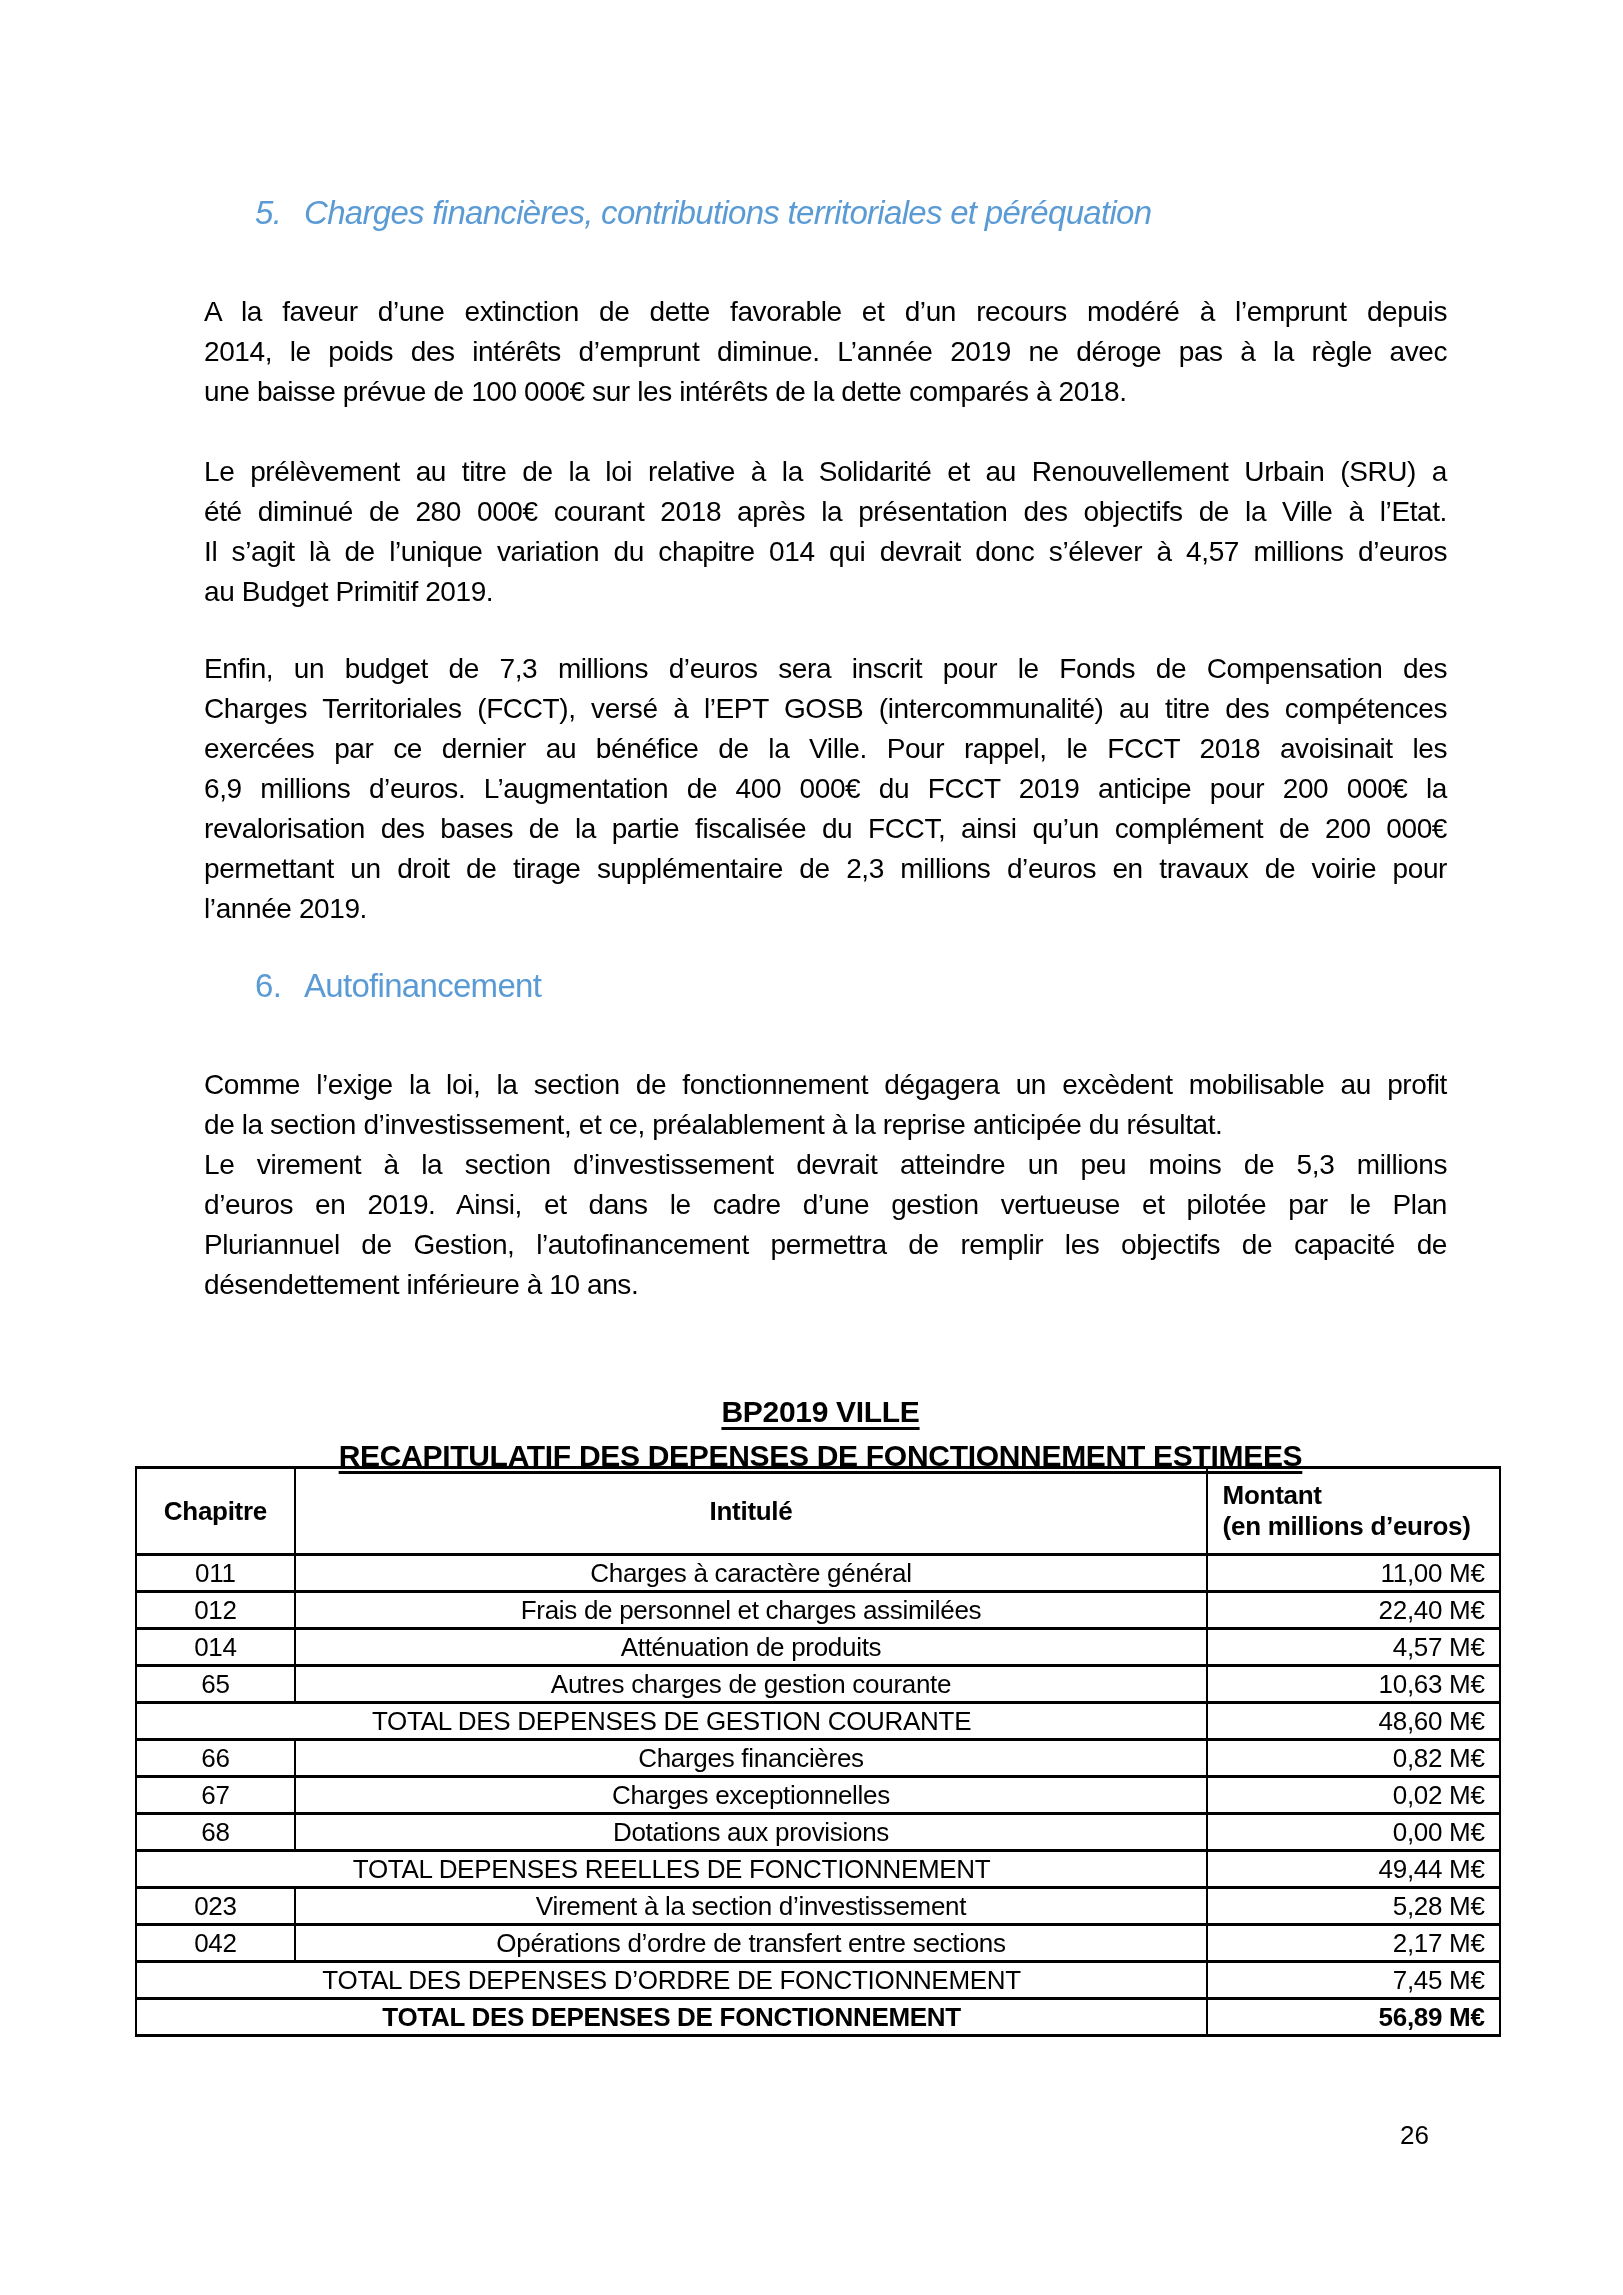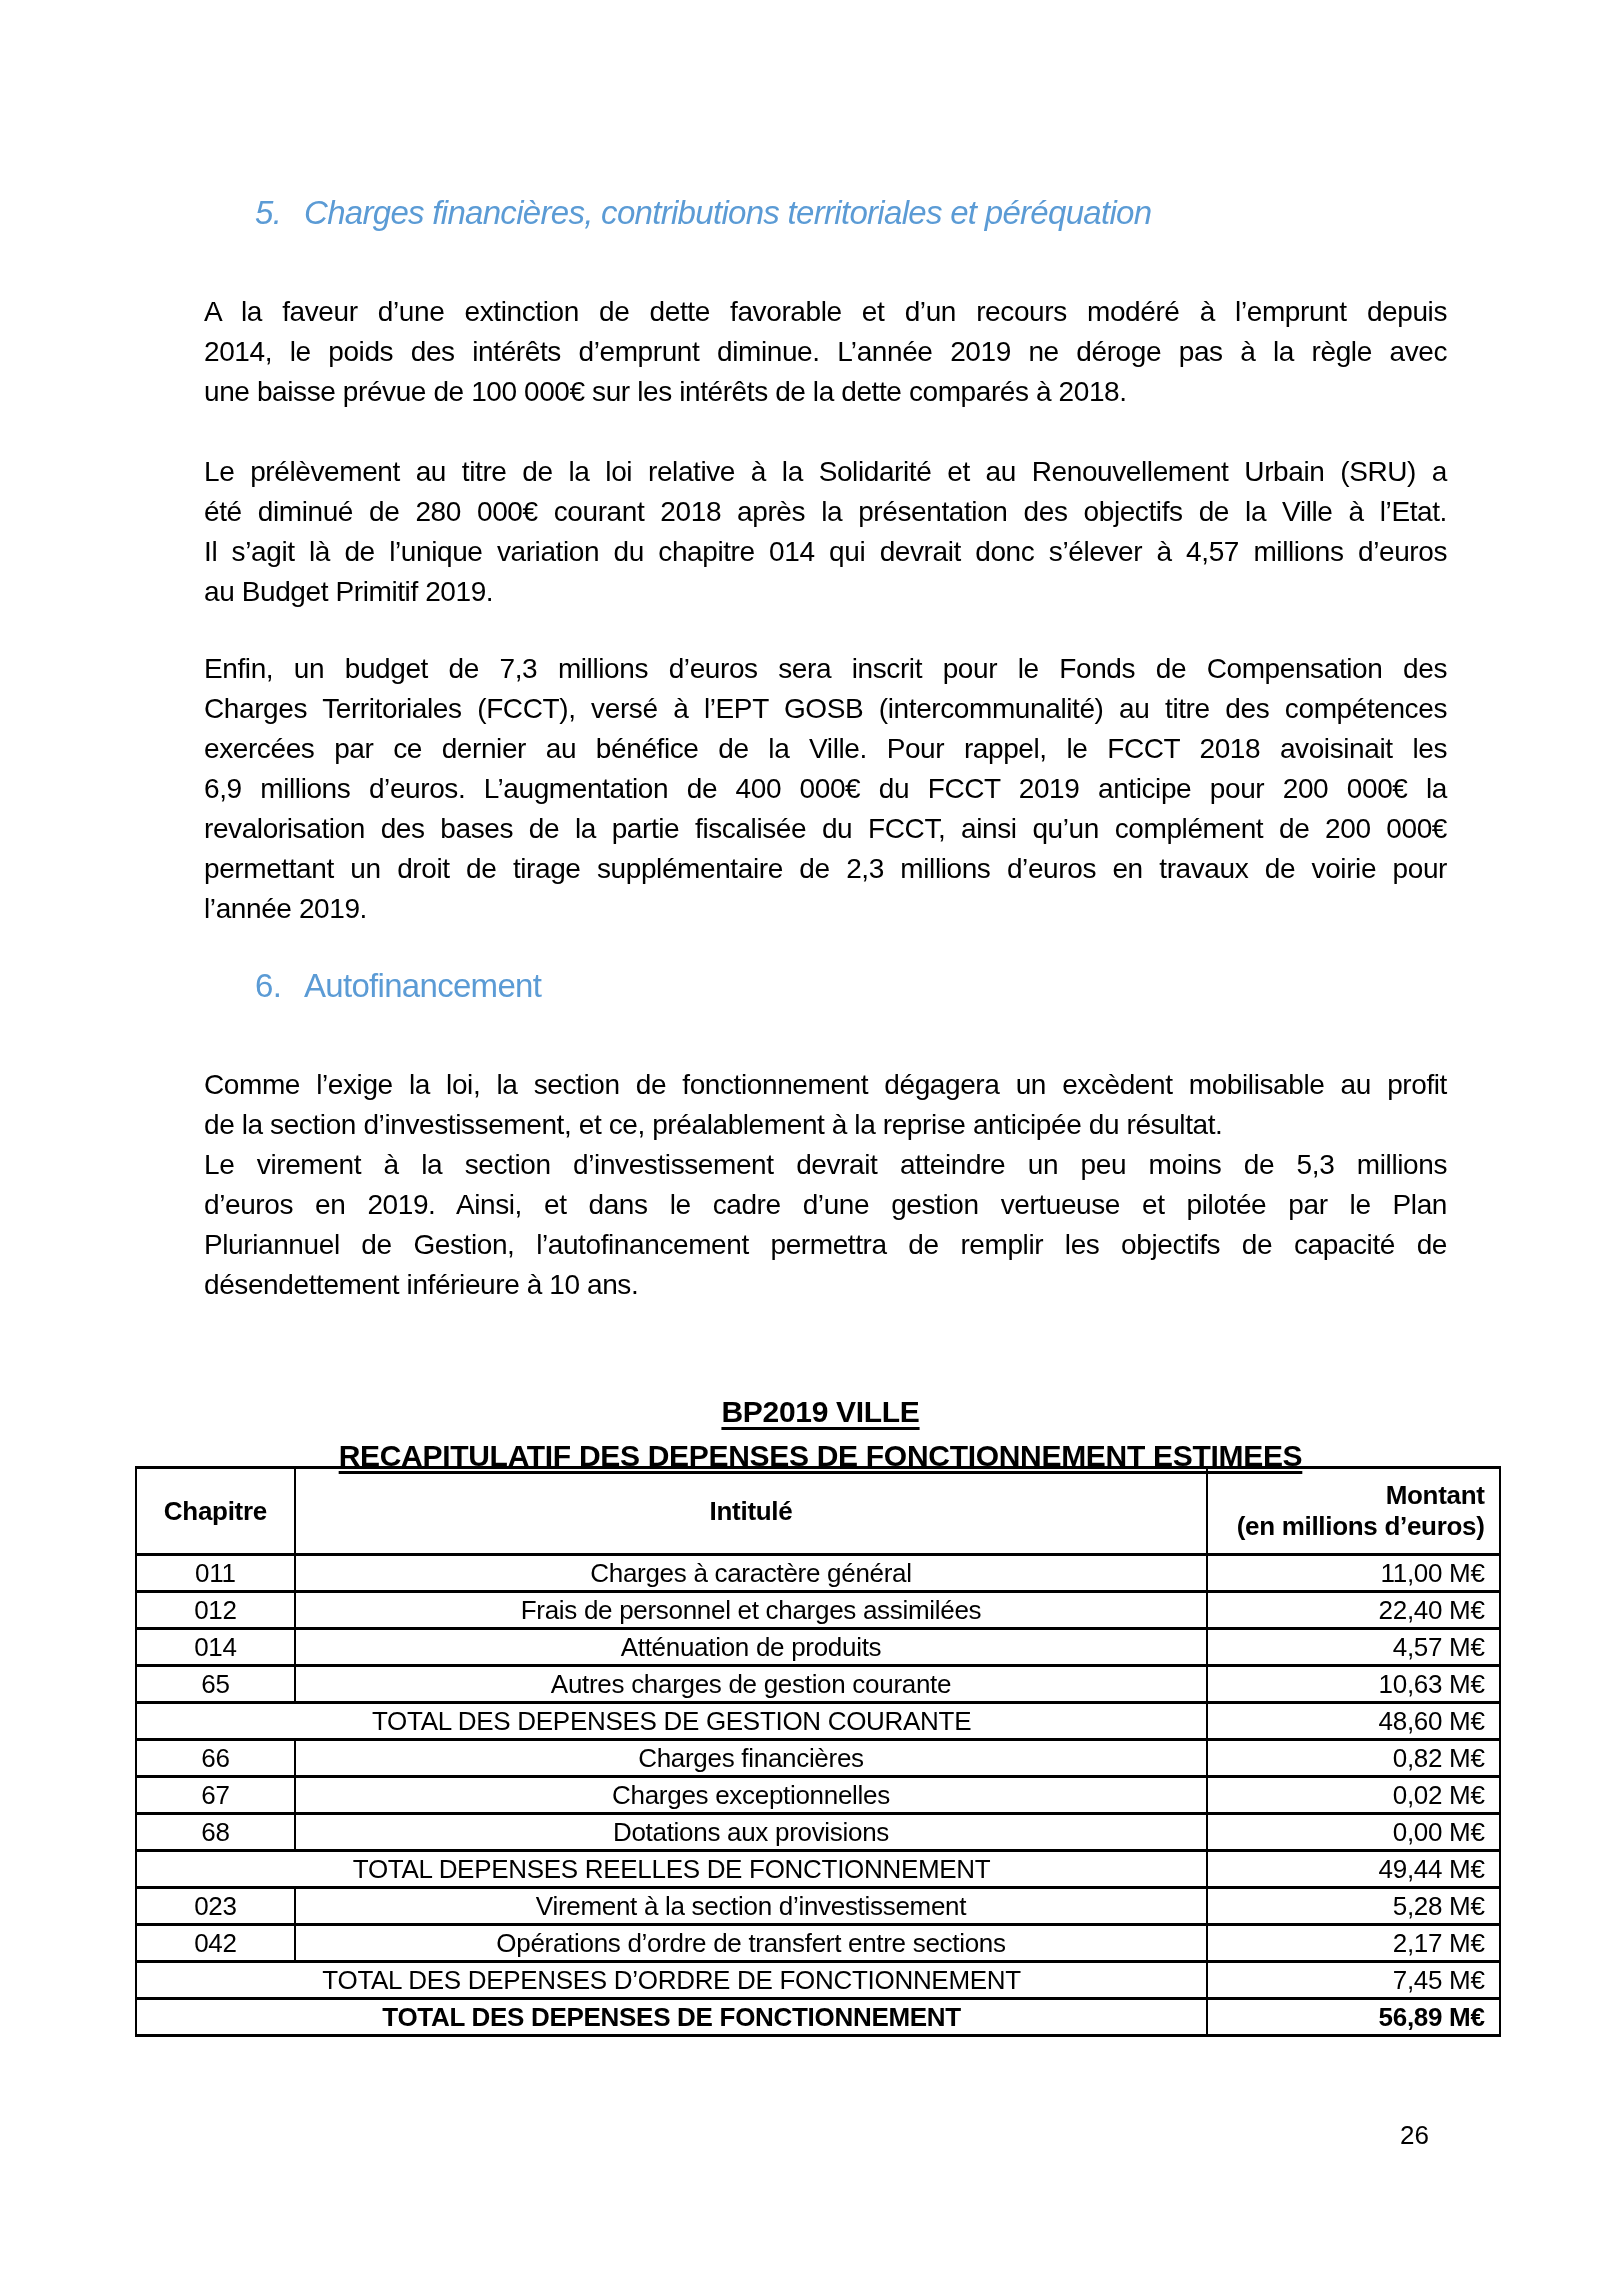--- a/index.html
+++ b/index.html
@@ -152,21 +152,21 @@
   </p>
 
   <p class="table-title" style="top:1386px;">BP2019 VILLE</p>
   <p class="table-title" style="top:1430px;">RECAPITULATIF DES DEPENSES DE FONCTIONNEMENT ESTIMEES</p>
 
   <table class="recap">
     <thead>
       <tr>
         <th class="col-chap">Chapitre</th>
         <th class="col-label">Intitulé</th>
-        <th class="col-amount" style="text-align:right;">
+        <th class="col-amount" style="text-align:left;">
           <div>Montant</div>
           <div>(en millions d’euros)</div>
         </th>
       </tr>
     </thead>
     <tbody>
       <tr>
         <td class="col-chap">011</td>
         <td class="col-label">Charges à caractère général</td>
         <td class="col-amount">11,00 M€</td>

